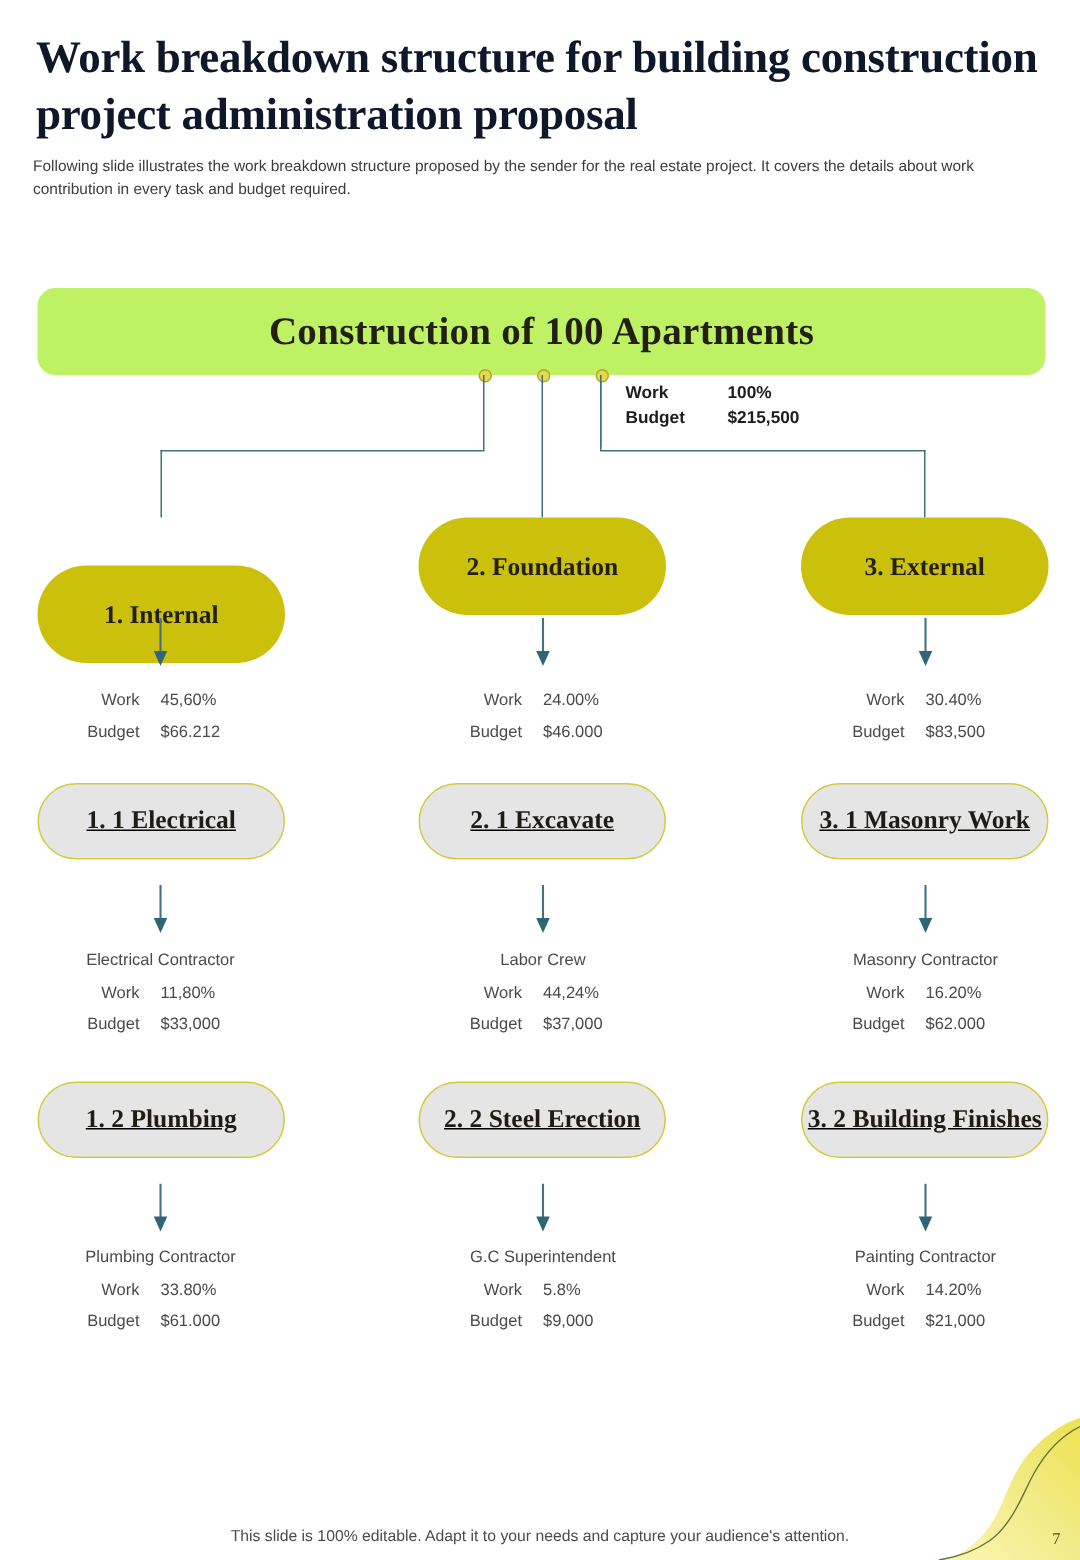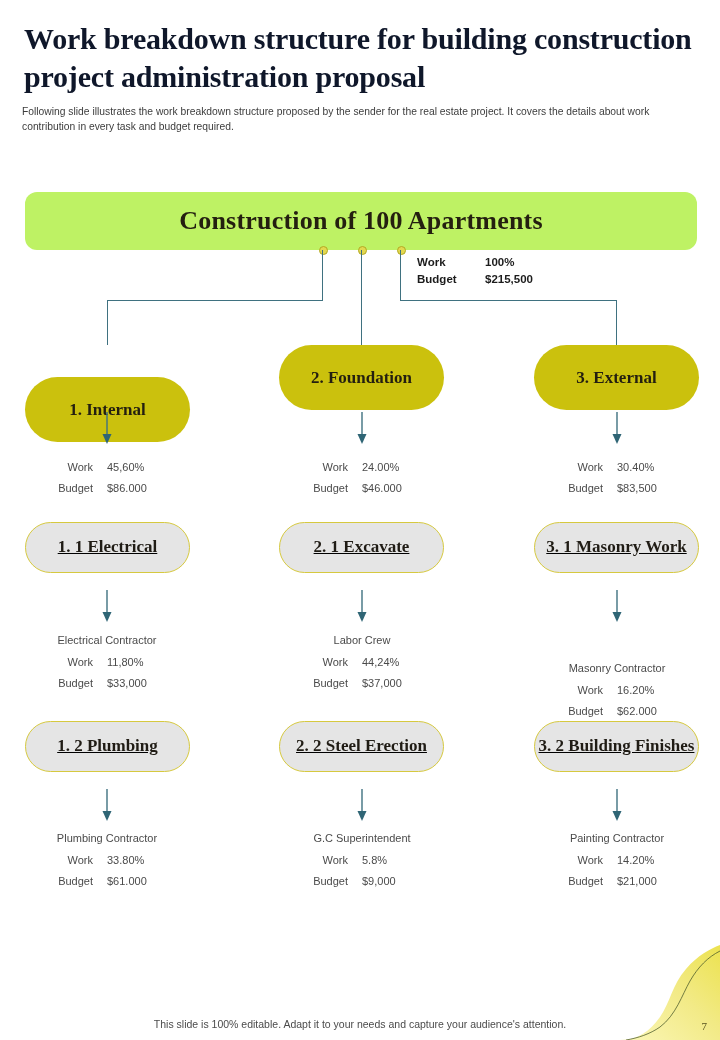--- a/index.html
+++ b/index.html
@@ -147,21 +147,21 @@
     <line x1="7" y1="0" x2="7" y2="24" stroke="#3f7180" stroke-width="1.4"></line>
     <polygon points="2.5,22 11.5,22 7,32" fill="#2f6575"></polygon>
   </svg>
   <div class="stats" style="left:7px;top:457px;">
     <div class="srow">
       <span class="sk">Work</span>
       <span class="sv">45,60%</span>
     </div>
     <div class="srow">
       <span class="sk">Budget</span>
-      <span class="sv">$86.000</span>
+      <span class="sv">$66.212</span>
     </div>
   </div>
 
   <div class="pill2" style="left:25px;top:522px;">
     <span class="p2-label">1. 1 Electrical</span>
   </div>
   <svg class="arrow" style="left:100px;top:590px;" viewBox="0 0 14 34">
     <line x1="7" y1="0" x2="7" y2="24" stroke="#3f7180" stroke-width="1.4"></line>
     <polygon points="2.5,22 11.5,22 7,32" fill="#2f6575"></polygon>
   </svg>
@@ -270,21 +270,21 @@
     </div>
   </div>
 
   <div class="pill2" style="left:534px;top:522px;">
     <span class="p2-label">3. 1 Masonry Work</span>
   </div>
   <svg class="arrow" style="left:610px;top:590px;" viewBox="0 0 14 34">
     <line x1="7" y1="0" x2="7" y2="24" stroke="#3f7180" stroke-width="1.4"></line>
     <polygon points="2.5,22 11.5,22 7,32" fill="#2f6575"></polygon>
   </svg>
-  <div class="stats" style="left:517px;top:634px;margin-top:28px;">
+  <div class="stats" style="left:517px;top:634px;">
     <div class="owner">Masonry Contractor</div>
     <div class="srow">
       <span class="sk">Work</span>
       <span class="sv">16.20%</span>
     </div>
     <div class="srow">
       <span class="sk">Budget</span>
       <span class="sv">$62.000</span>
     </div>
   </div>

